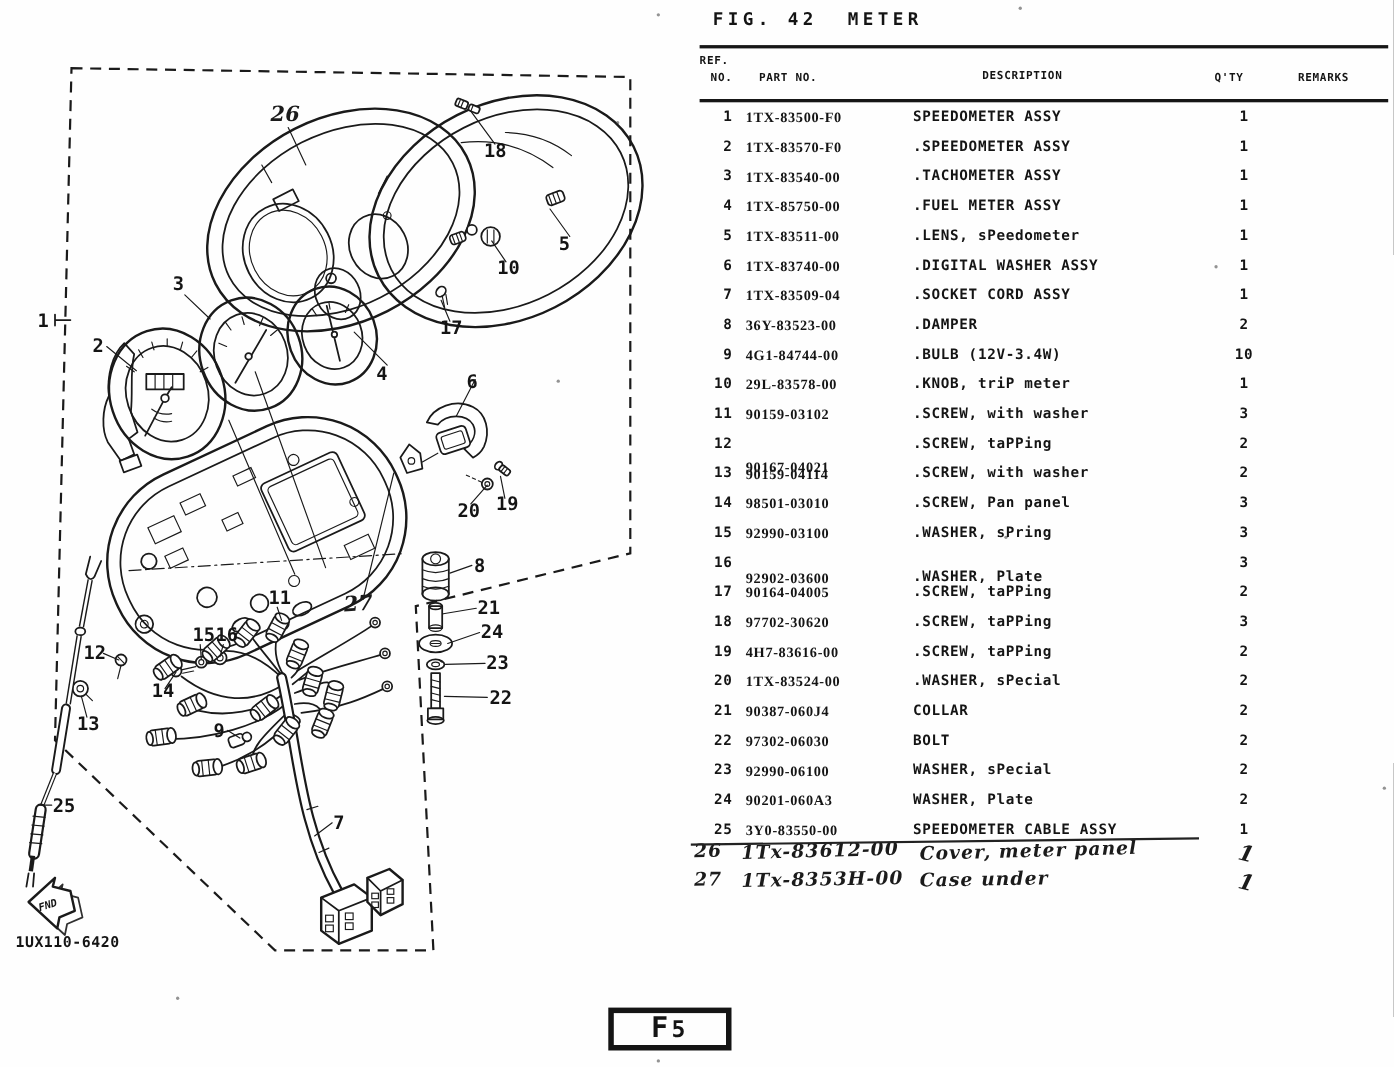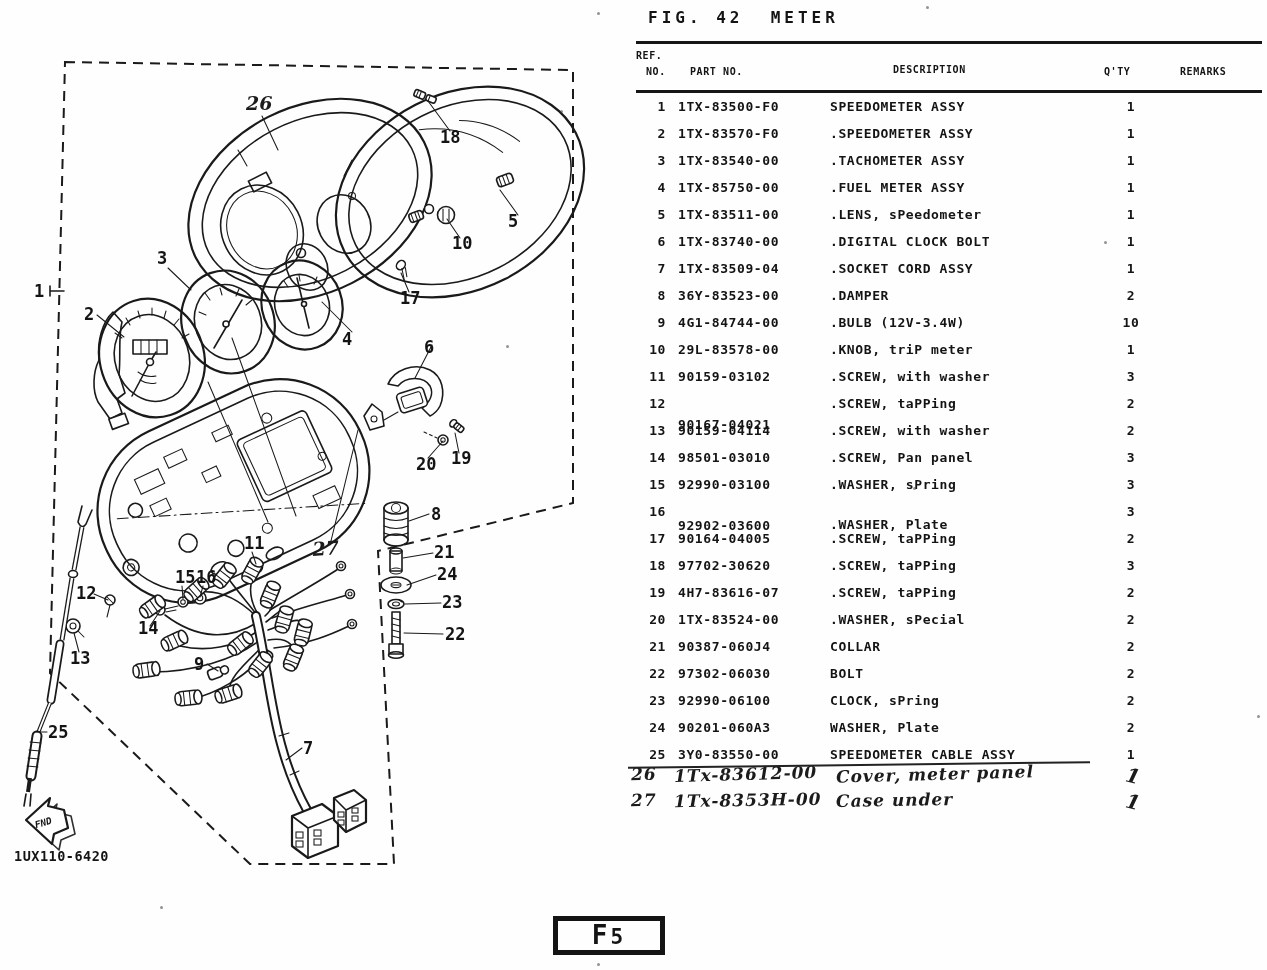--- a/index.html
+++ b/index.html
@@ -4,21 +4,21 @@
 <style>
   html,body{margin:0;padding:0;background:#888;}
   #page{position:relative;width:1267px;height:970px;background:#fefefe;overflow:hidden;
         font-family:"DejaVu Sans Mono", monospace;color:#141414;}
   .abs{position:absolute;}
   .typ{font-weight:bold;font-size:13px;letter-spacing:.6px;white-space:pre;color:#141414;}
   .title{font-size:16px;font-weight:bold;letter-spacing:4px;white-space:pre;}
   .hdr{font-size:10px;font-weight:bold;letter-spacing:.6px;}
   .rule{background:#161616;height:3px;}
   .row-ref{position:absolute;width:38px;text-align:right;}
-  .row-part{position:absolute;left:678px;}
+  .row-part{position:absolute;left:678px;font-family:Liberation Serif, serif;}
   .row-desc{position:absolute;left:830px;}
   .row-qty{position:absolute;width:36px;text-align:center;}
   .hand{font-family:"DejaVu Serif", serif;font-style:italic;font-weight:600;font-size:17px;
         letter-spacing:1px;color:#1b1b1b;}
   .speck{position:absolute;width:3px;height:3px;border-radius:50%;background:#3a3a3a;opacity:.55;}
   #f5box{border:5px solid #141414;text-align:center;font-weight:bold;font-size:21px;
          letter-spacing:3px;line-height:29px;}
   #f5box::first-letter{font-size:26px;}
   
   .ln{fill:none;stroke:#1a1a1a;stroke-width:1.6;stroke-linecap:round;stroke-linejoin:round;}
@@ -404,21 +404,21 @@
       </div>
       <div>
         <div class="abs typ row-ref" style="left: 628px; top: 206.5px;">5</div>
         <div class="abs typ row-part" style="top: 206.5px;">1TX-83511-00</div>
         <div class="abs typ row-desc" style="top: 206.5px;">.LENS, sPeedometer</div>
         <div class="abs typ row-qty" style="left: 1113px; top: 206.5px;">1</div>
       </div>
       <div>
         <div class="abs typ row-ref" style="left: 628px; top: 233.5px;">6</div>
         <div class="abs typ row-part" style="top: 233.5px;">1TX-83740-00</div>
-        <div class="abs typ row-desc" style="top: 233.5px;">.DIGITAL CLOCK BOLT</div>
+        <div class="abs typ row-desc" style="top: 233.5px;">.DIGITAL WASHER ASSY</div>
         <div class="abs typ row-qty" style="left: 1113px; top: 233.5px;">1</div>
       </div>
       <div>
         <div class="abs typ row-ref" style="left: 628px; top: 260.5px;">7</div>
         <div class="abs typ row-part" style="top: 260.5px;">1TX-83509-04</div>
         <div class="abs typ row-desc" style="top: 260.5px;">.SOCKET CORD ASSY</div>
         <div class="abs typ row-qty" style="left: 1113px; top: 260.5px;">1</div>
       </div>
       <div>
         <div class="abs typ row-ref" style="left: 628px; top: 287.5px;">8</div>
@@ -481,21 +481,21 @@
         <div class="abs typ row-qty" style="left: 1113px; top: 530.5px;">2</div>
       </div>
       <div>
         <div class="abs typ row-ref" style="left: 628px; top: 557.5px;">18</div>
         <div class="abs typ row-part" style="top: 557.5px;">97702-30620</div>
         <div class="abs typ row-desc" style="top: 557.5px;">.SCREW, taPPing</div>
         <div class="abs typ row-qty" style="left: 1113px; top: 557.5px;">3</div>
       </div>
       <div>
         <div class="abs typ row-ref" style="left: 628px; top: 584.5px;">19</div>
-        <div class="abs typ row-part" style="top: 584.5px;">4H7-83616-07</div>
+        <div class="abs typ row-part" style="top: 584.5px;">4H7-83616-00</div>
         <div class="abs typ row-desc" style="top: 584.5px;">.SCREW, taPPing</div>
         <div class="abs typ row-qty" style="left: 1113px; top: 584.5px;">2</div>
       </div>
       <div>
         <div class="abs typ row-ref" style="left: 628px; top: 611.5px;">20</div>
         <div class="abs typ row-part" style="top: 611.5px;">1TX-83524-00</div>
         <div class="abs typ row-desc" style="top: 611.5px;">.WASHER, sPecial</div>
         <div class="abs typ row-qty" style="left: 1113px; top: 611.5px;">2</div>
       </div>
       <div>
@@ -506,21 +506,21 @@
       </div>
       <div>
         <div class="abs typ row-ref" style="left: 628px; top: 665.5px;">22</div>
         <div class="abs typ row-part" style="top: 665.5px;">97302-06030</div>
         <div class="abs typ row-desc" style="top: 665.5px;">BOLT</div>
         <div class="abs typ row-qty" style="left: 1113px; top: 665.5px;">2</div>
       </div>
       <div>
         <div class="abs typ row-ref" style="left: 628px; top: 692.5px;">23</div>
         <div class="abs typ row-part" style="top: 692.5px;">92990-06100</div>
-        <div class="abs typ row-desc" style="top: 692.5px;">CLOCK, sPring</div>
+        <div class="abs typ row-desc" style="top: 692.5px;">WASHER, sPecial</div>
         <div class="abs typ row-qty" style="left: 1113px; top: 692.5px;">2</div>
       </div>
       <div>
         <div class="abs typ row-ref" style="left: 628px; top: 719.5px;">24</div>
         <div class="abs typ row-part" style="top: 719.5px;">90201-060A3</div>
         <div class="abs typ row-desc" style="top: 719.5px;">WASHER, Plate</div>
         <div class="abs typ row-qty" style="left: 1113px; top: 719.5px;">2</div>
       </div>
       <div>
         <div class="abs typ row-ref" style="left: 628px; top: 746.5px;">25</div>

